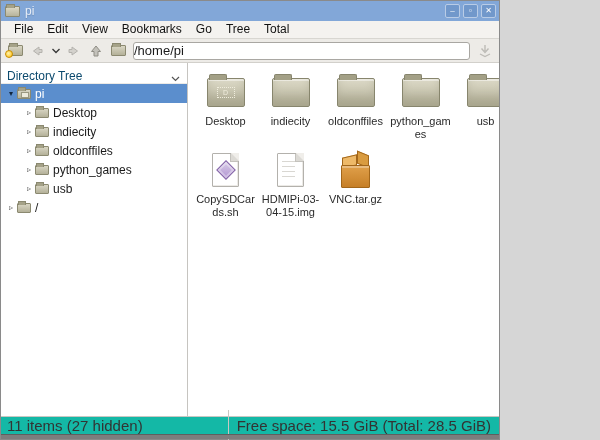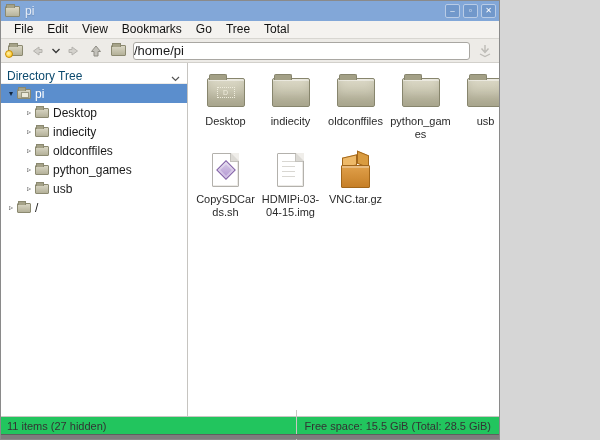--- a/index.html
+++ b/index.html
@@ -198,22 +198,22 @@
     border: 1px solid #a2661a; transform: skewY(-14deg);
   }
   .ficon.package .flapR {
     position: absolute; right: 5px; top: 1px;
     width: 12px; height: 13px; background: #d99b3f;
     border: 1px solid #a2661a; transform: skewY(22deg);
   }
   
   .statusbar {
     height: 18px; flex: 0 0 18px;
-    background: #22c55e; border-top: 1px solid #c9c7c2;
-    display: flex; align-items: center; font-size: 11px; color: #333;
+    background: #14b8a6; border-top: 1px solid #c9c7c2;
+    display: flex; align-items: center; font-size: 15px; color: #333;
   }
   .status-left { flex: 1; padding: 0 6px; }
   .status-right { padding: 16px 8px; border-left: 1px solid #c9c7c2; height: 100%; display: flex; align-items: center; }
   .bottom-strip { height: 5px; flex: 0 0 5px; background: #7d7d7d; border-top: 1px solid #5f5f5f; }
   svg { display: block; }
 </style>
 </head>
 <body>
 
 <div class="window">

